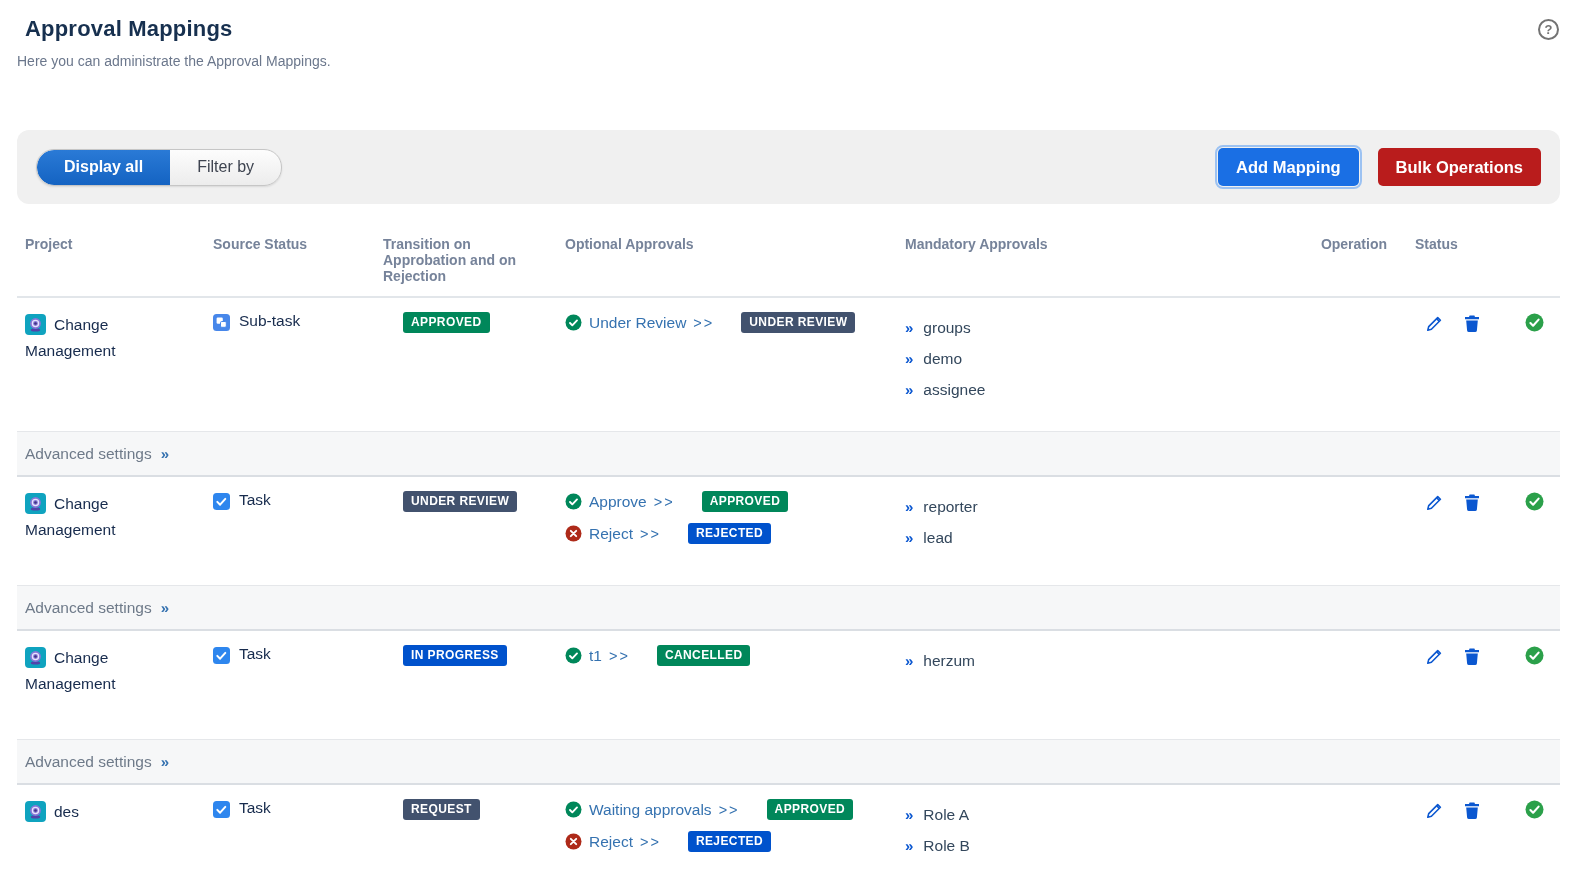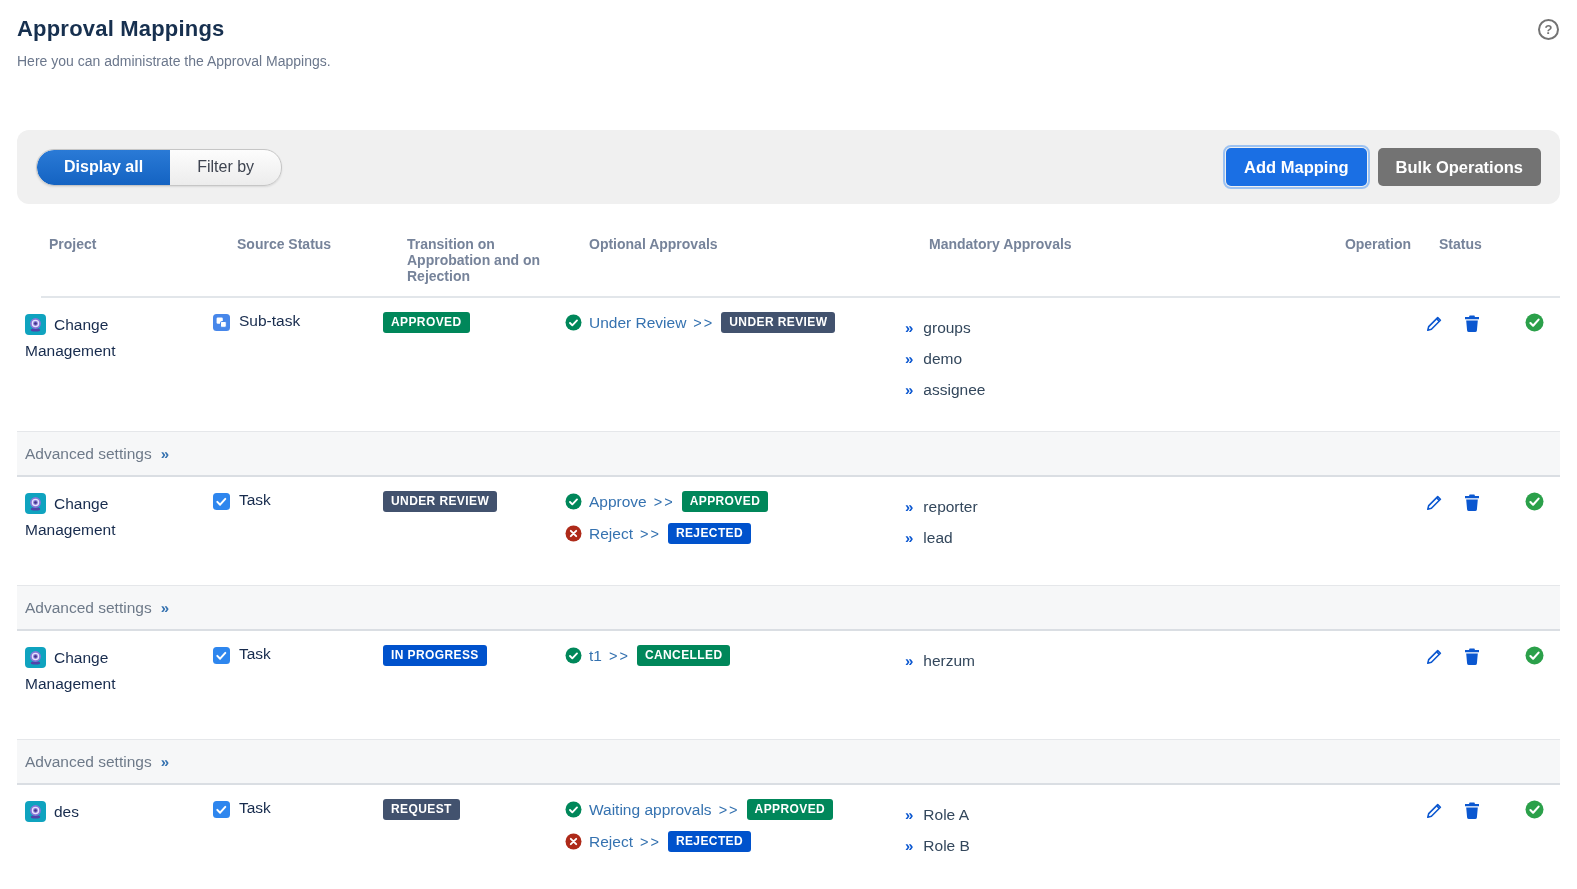--- a/index.html
+++ b/index.html
@@ -5,21 +5,21 @@
   * { box-sizing: border-box; }
   html,body { margin:0; padding:0; }
   body {
     width:1577px; height:889px; overflow:hidden; position:relative;
     background:#fff; color:#172B4D;
     font-family:"Liberation Sans","DejaVu Sans",sans-serif;
   }
   .page { padding:0 17px; }
 
   
-  .page-title { font-size:22px; font-weight:700; color:#17304F; margin:16px 0 7px; letter-spacing:.2px; }
+  .page-title { font-size:22px; font-weight:700; color:#17304F; margin:16px 8px 7px; letter-spacing:.2px; }
   .sub { margin:0; font-size:14px; color:#6B778C; line-height:25px; }
   .help-btn {
     position:absolute; top:19px; right:18px; width:21px; height:21px;
     border:2px solid #737373; border-radius:50%; background:#fff;
     display:flex; align-items:center; justify-content:center;
     font-size:13px; font-weight:700; color:#737373; cursor:pointer; padding:0;
   }
 
   
   .toolbar {
@@ -31,48 +31,48 @@
     background:linear-gradient(#FDFDFD,#ECECEC); box-shadow:0 1px 2px rgba(0,0,0,.10);
   }
   .seg {
     height:35px; padding:0 27px; font-size:16px; border:none; background:transparent;
     color:#3E4450; cursor:pointer; font-family:inherit;
   }
   .seg.active {
     background:linear-gradient(#2A7AD6,#1463C2); color:#fff; font-weight:700;
     border-radius:17px 0 0 17px;
   }
-  .actions { display:flex; gap:11px; }
+  .actions { display:flex; gap:19px; }
   .btn {
     height:38px; padding:0 18px; border-radius:5px; border:none; cursor:pointer;
     font-size:16.5px; font-weight:700; color:#fff; font-family:inherit;
   }
   .btn.primary { background:#1A6FE4; outline:2px solid #9CC2F2; outline-offset:1px; }
-  .btn.dark { background:#737373; }
+  .btn.dark { background:#b91c1c; }
 
   
   .thead, .trow {
     display:grid;
     grid-template-columns:188px 170px 182px 340px 225px 273px 102px 63px;
   }
-  .thead { margin-top:20px; border-bottom:2px solid #E2E6EA;margin-left:24px; }
+  .thead { margin-top:20px; border-bottom:2px solid #E2E6EA; }
   .hc { padding:12px 8px; font-size:14px; font-weight:700; color:#76839A; }
   .hc.right { text-align:right; }
   .hc.pad-left { padding-left:20px; }
 
   .trow { min-height:108px; }
   .cell { padding:14px 8px 26px; font-size:15.5px; }
   .project-cell { line-height:26px; }
   .avatar { display:inline-block; vertical-align:-5px; margin-right:8px; line-height:0; }
   .itype { display:flex; align-items:flex-start; gap:9px; }
   .itype .iticon { line-height:0; margin-top:2px; }
 
   .badge {
     display:inline-block; color:#fff; font-weight:700; font-size:12px;
-    letter-spacing:.4px; padding:3px 8px 4px; border-radius:3px; white-space:nowrap;
+    letter-spacing:.4px; padding:3px 8px 4px; border-radius:3px; white-space:nowrap;margin-left:20px;
   }
   .tline { display:flex; align-items:center; gap:7px; margin-bottom:11px; }
   .tline .ticon { line-height:0; }
   .tlink { color:#3572B0; text-decoration:none; cursor:pointer; }
   .tsep { color:#3572B0; letter-spacing:2px; font-size:14.5px; }
 
   .mitem { line-height:31px; color:#33475C; }
   .mchev { color:#0B57D0; font-weight:700; margin-right:10px; font-size:15px; }
 
   .opcell { display:flex; justify-content:flex-end; align-items:flex-start; gap:19px; padding-right:16px; padding-top:15px; }

